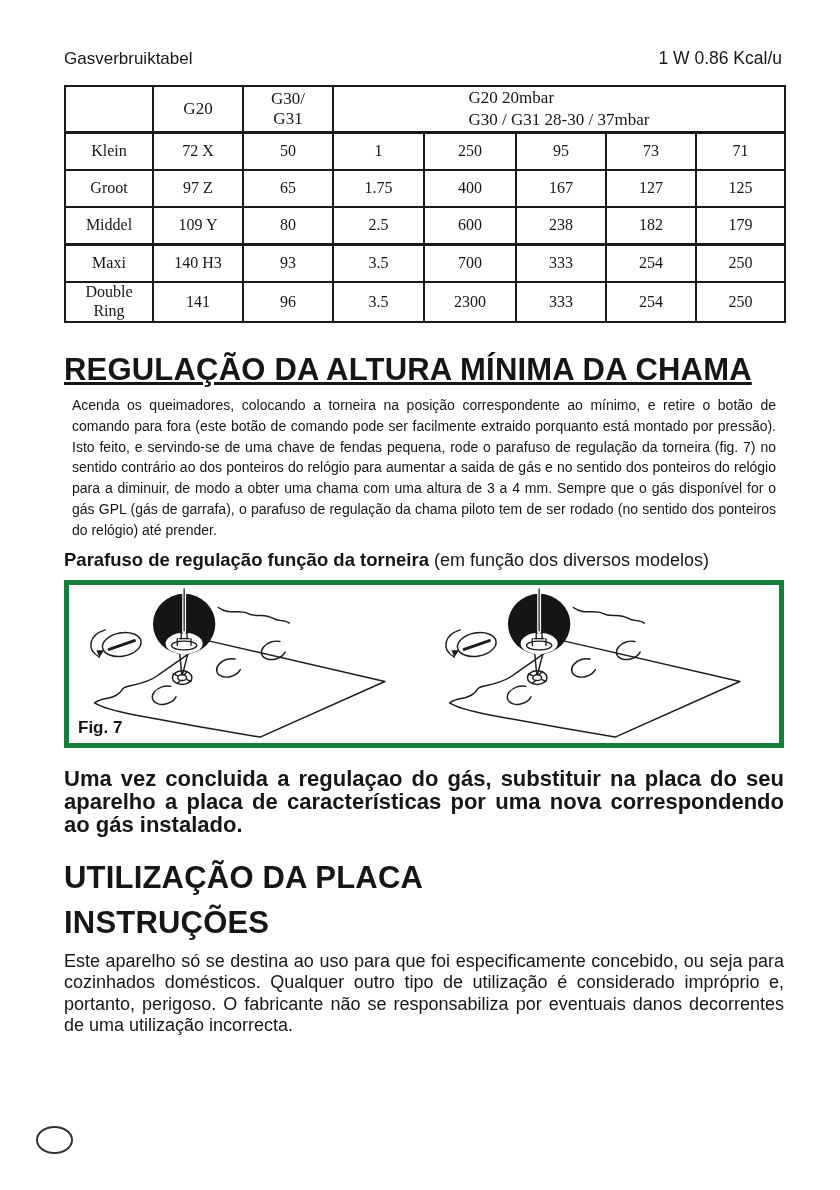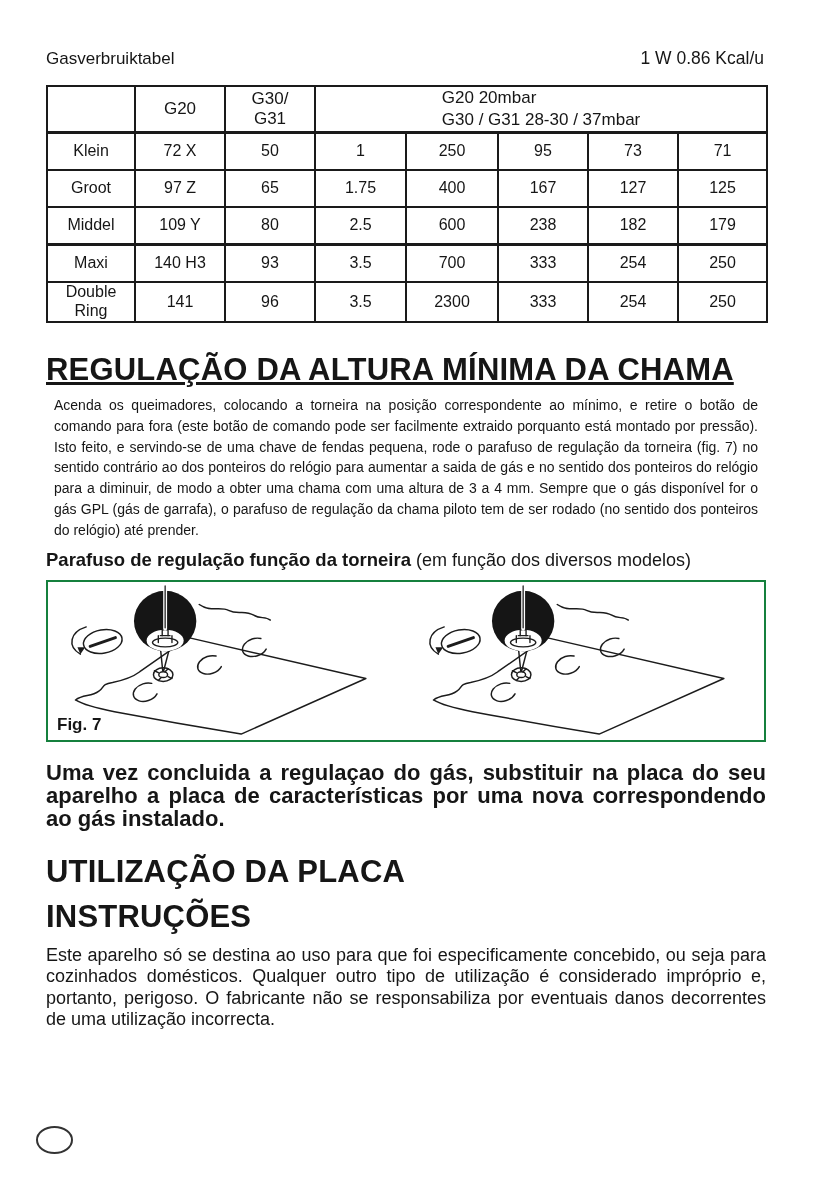--- a/index.html
+++ b/index.html
@@ -2,27 +2,27 @@
 <html><head>
 <meta charset="utf-8">
 <style>
   html,body { margin:0; padding:0; background:#e8e8e8; }
   .page {
     position:relative; width:840px; height:1190px; margin:0 auto;
     background:#ffffff; color:#161616;
     font-family:"Liberation Sans","DejaVu Sans",sans-serif;
     overflow:hidden;
   }
-  .content { position:absolute; left:46px; top:0; width:720px; }
+  .content { position:absolute; left:64px; top:0; width:720px; }
 
   .doc-header { display:flex; justify-content:space-between; align-items:flex-end; margin-top:48px; }
   .doc-header .left  { font-size:17px; }
   .doc-header .right { font-size:17.5px; padding-right:2px; }
 
-  table.gas { border-collapse:collapse; table-layout:fixed; width:720px; margin-top:16px; }
+  table.gas { border-collapse:collapse; table-layout:fixed; width:720px; margin-top:16px;font-family:Liberation Serif, serif; }
   table.gas td {
     border:2px solid #1a1a1a; text-align:center; vertical-align:middle;
     font-size:16px; padding:0; line-height:1.18; overflow:hidden;
   }
   tr.gas-types td { height:44px; font-size:17px; border-bottom-width:3px; }
   tr.col-heads td { height:38px; }
   tbody.data td   { height:35px; }
   tbody.data tr:nth-child(4) td { border-top-width:3px; }
   .pre { white-space:pre-line; }
   .span-cell .inner { display:inline-block; text-align:left; white-space:pre-line; line-height:1.3; font-size:17px; }
@@ -31,21 +31,21 @@
     font-size:31px; font-weight:bold; letter-spacing:0.2px;
     margin:30px 0 4px 0; line-height:34px; white-space:nowrap;text-decoration:underline;
   }
   p.body-text {
     font-size:14px; line-height:20.8px; text-align:justify; margin:8px;
   }
   p.bold-line { font-size:18px; margin:1px 0 0 0; line-height:22px; }
   p.bold-line b { font-size:18.5px; }
 
   .figure {
-    position:relative; margin-top:9px; height:158px; border:2px solid #15803d;
+    position:relative; margin-top:9px; height:158px; border:5px solid #15803d;
     display:flex; align-items:center; justify-content:space-around; background:#fff;
   }
   .fig-label { position:absolute; left:9px; bottom:5px; font-weight:bold; font-size:17px; }
 
   p.notice {
     font-size:22px; font-weight:bold; line-height:23px; text-align:justify; margin:19px 0 0 0;
   }
 
   h2.sec-title2 {
     font-size:31px; font-weight:bold; letter-spacing:0.2px;

